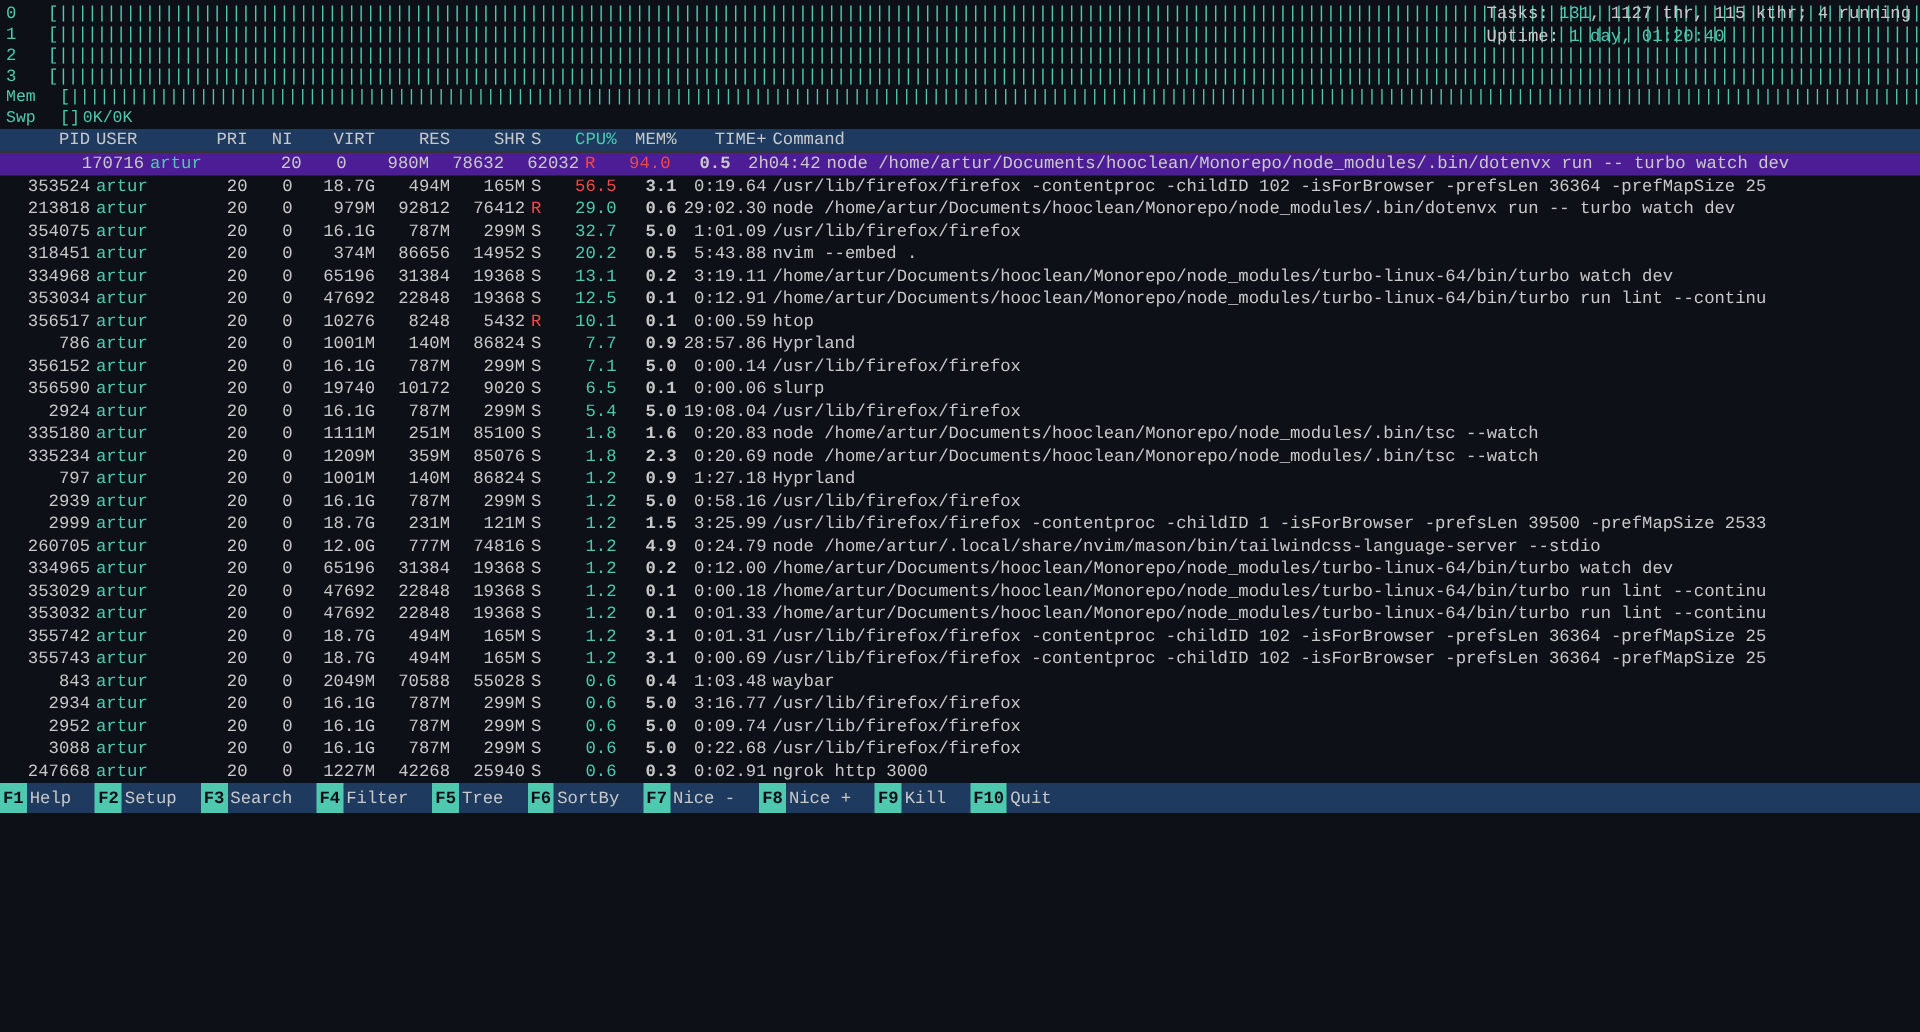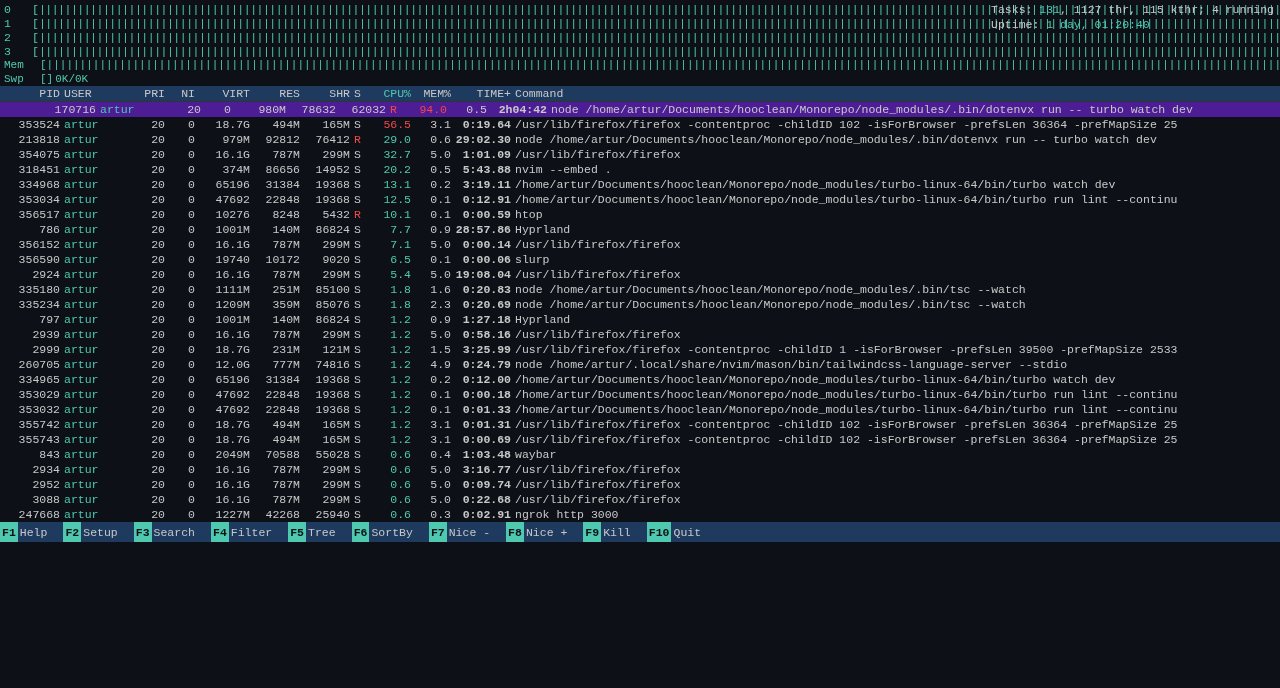--- a/index.html
+++ b/index.html
@@ -85,22 +85,22 @@
     .table-row .col-pid { color: #c8c8c8; }
     .table-row .col-user { color: #4ec9b0; }
     .table-row .col-pri { color: #c8c8c8; }
     .table-row .col-ni { color: #c8c8c8; }
     .table-row .col-virt { color: #c8c8c8; }
     .table-row .col-res { color: #c8c8c8; }
     .table-row .col-shr { color: #c8c8c8; }
     .table-row .col-s { color: #c8c8c8; }
     .table-row .col-s.running { color: #f44747; }
     .table-row .col-cpu { color: #4ec9b0; }
-    .table-row .col-mem { color: #c8c8c8; }
-    .table-row .col-time { color: #c8c8c8; font-weight: bold; }
+    .table-row .col-mem { color: #c8c8c8; font-weight: bold; }
+    .table-row .col-time { color: #c8c8c8; }
     .table-row .col-cmd { color: #c8c8c8; white-space: nowrap; overflow: hidden; text-overflow: ellipsis; }
     .footer {
       background: #1e3a5f;
       display: flex;
       height: 20px;
       align-items: center;
       padding: 0;
       font-size: 11.5px;
     }
     .footer-item {

